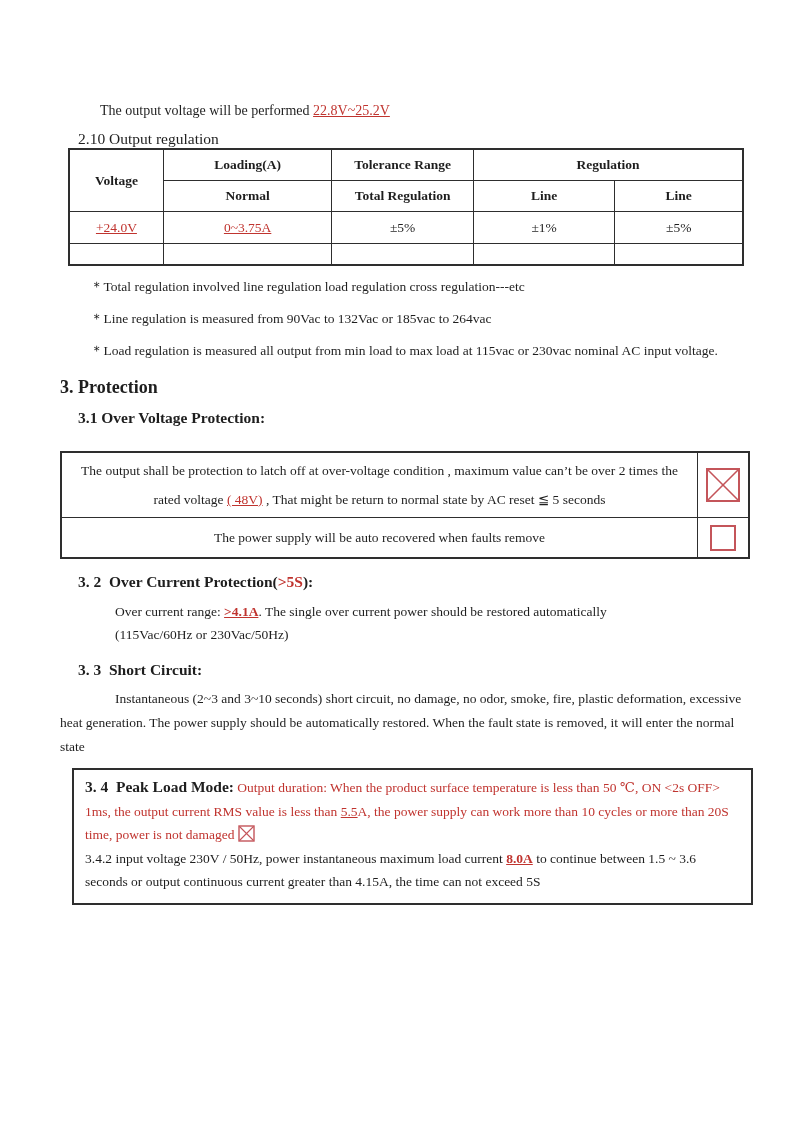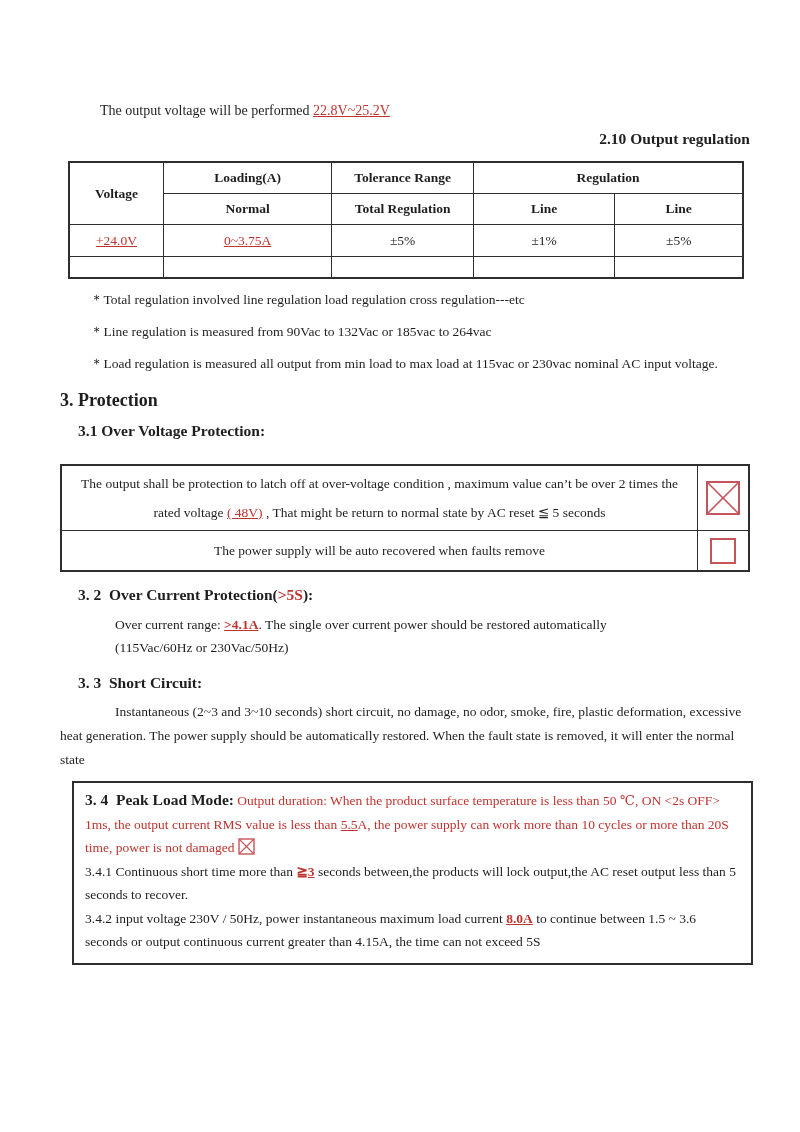--- a/index.html
+++ b/index.html
@@ -9,21 +9,21 @@
     color:#1e1e1e;
   }
   .page{box-sizing:border-box;width:800px;height:1132px;padding:103px 50px 8px 60px;}
   .pre{white-space:pre-wrap;}
   .red{color:#c0342f;}
   .u{text-decoration:underline;}
   .b{font-weight:bold;}
 
   .intro{margin:0;font-size:14px;text-indent:40px;}
 
-  .h210{margin:11px 0 13px 18px;font-size:15.5px;font-weight:bold;text-align:right;}
+  .h210{margin:11px 0 0 18px;font-size:15.5px;font-weight:normal;}
 
   table.t1{border-collapse:collapse;margin-left:8px;width:676px;border:2px solid #2e2e2e;table-layout:fixed;}
   .t1 th,.t1 td{border:1px solid #2e2e2e;font-size:13.5px;text-align:center;padding:0 2px;}
   .t1 th{font-weight:bold;height:30px;margin-left:28px;}
   .t1 td{height:31px;}
   .t1 tr.empty td{height:20px;}
 
   .note{margin:0;font-size:13.5px;line-height:32px;text-indent:30px;}
   .note-first{margin-top:5px;}
 
@@ -138,17 +138,16 @@
 
   <h3 class="h33 pre">3. 3  Short Circuit:</h3>
   <p class="p33 pre">Instantaneous (2~3 and 3~10 seconds) short circuit, no damage, no odor, smoke, fire, plastic deformation, excessive heat generation. The power supply should be automatically restored. When the fault state is removed, it will enter the normal state</p>
 
   <div class="box34">
     <p class="pre"><span class="title">3. 4  Peak Load Mode:</span><span class="red"> Output duration: When the product surface temperature is less than 50 ℃, ON &lt;2s OFF&gt; 1ms, the output current RMS value is less than </span><span class="red u">5.5</span><span class="red">A, the power supply can work more than 10 cycles or more than 20S time, power is not damaged </span><span class="inline-svg"><svg width="17" height="17" viewBox="0 0 17 17">
             <rect x="1" y="1" width="15" height="15" fill="none" stroke="#c4555a" stroke-width="1.4"></rect>
             <line x1="1.5" y1="1.5" x2="15.5" y2="15.5" stroke="#c4555a" stroke-width="1.1"></line>
             <line x1="15.5" y1="1.5" x2="1.5" y2="15.5" stroke="#c4555a" stroke-width="1.1"></line>
           </svg></span></p>
-    <p class="pre"><span>3.4.1 Continuous short time more than </span><span class="red b u">≧3</span><span> seconds between,the products will lock output,the AC reset output less than 5 seconds to recover.</span></p>
     <p class="pre"><span>3.4.2 input voltage 230V / 50Hz, power instantaneous maximum load current </span><span class="red b u">8.0A</span><span> to continue between 1.5 ~ 3.6 seconds or output continuous current greater than 4.15A, the time can not exceed 5S</span></p>
   </div>
 
 </div>
 
 </body></html>

